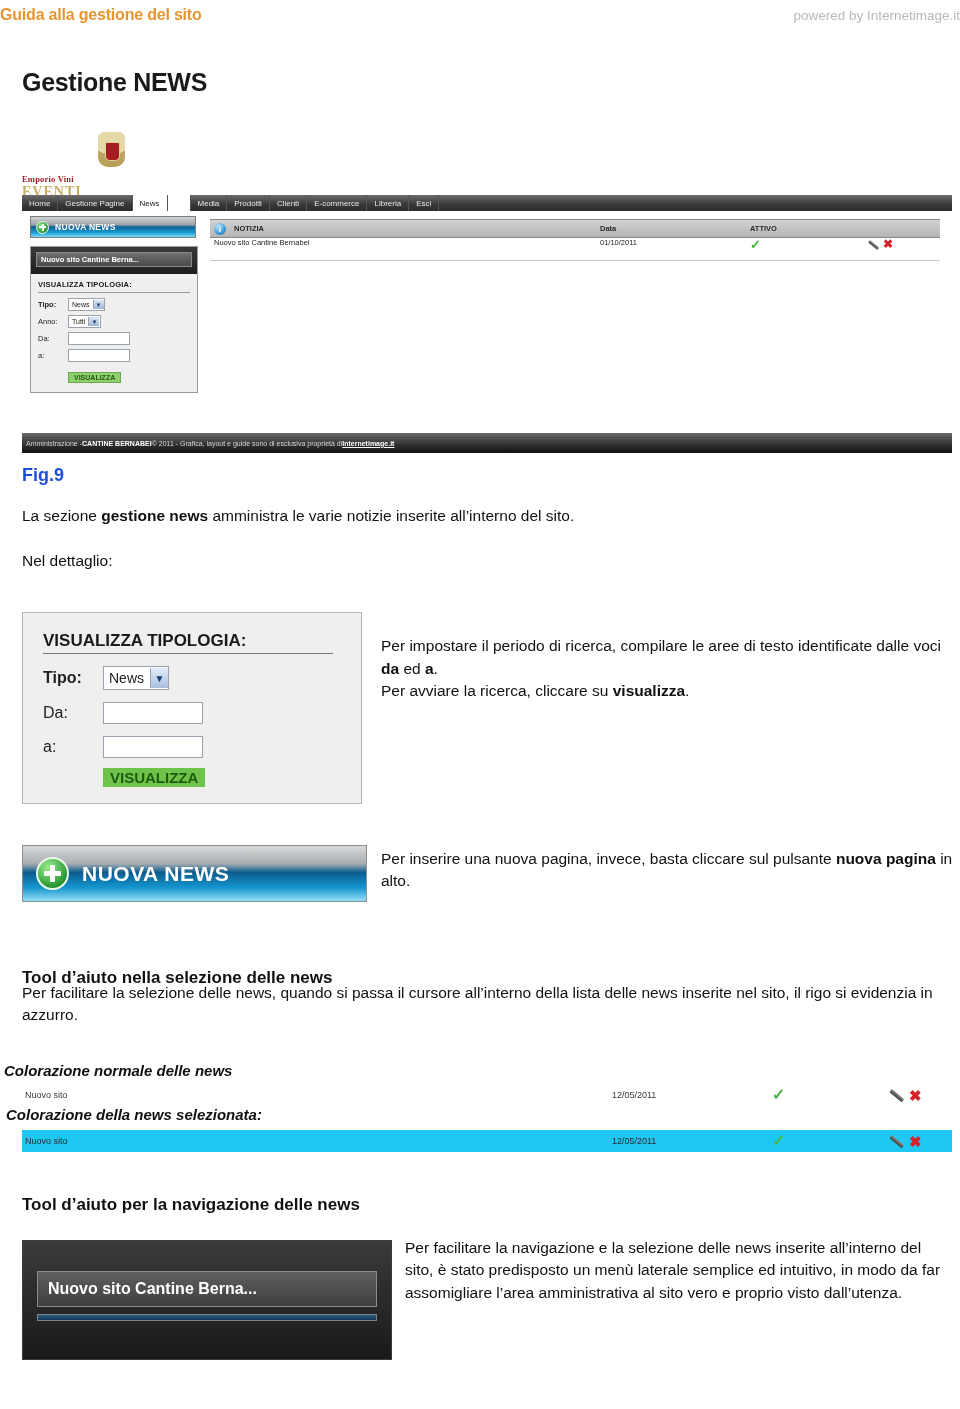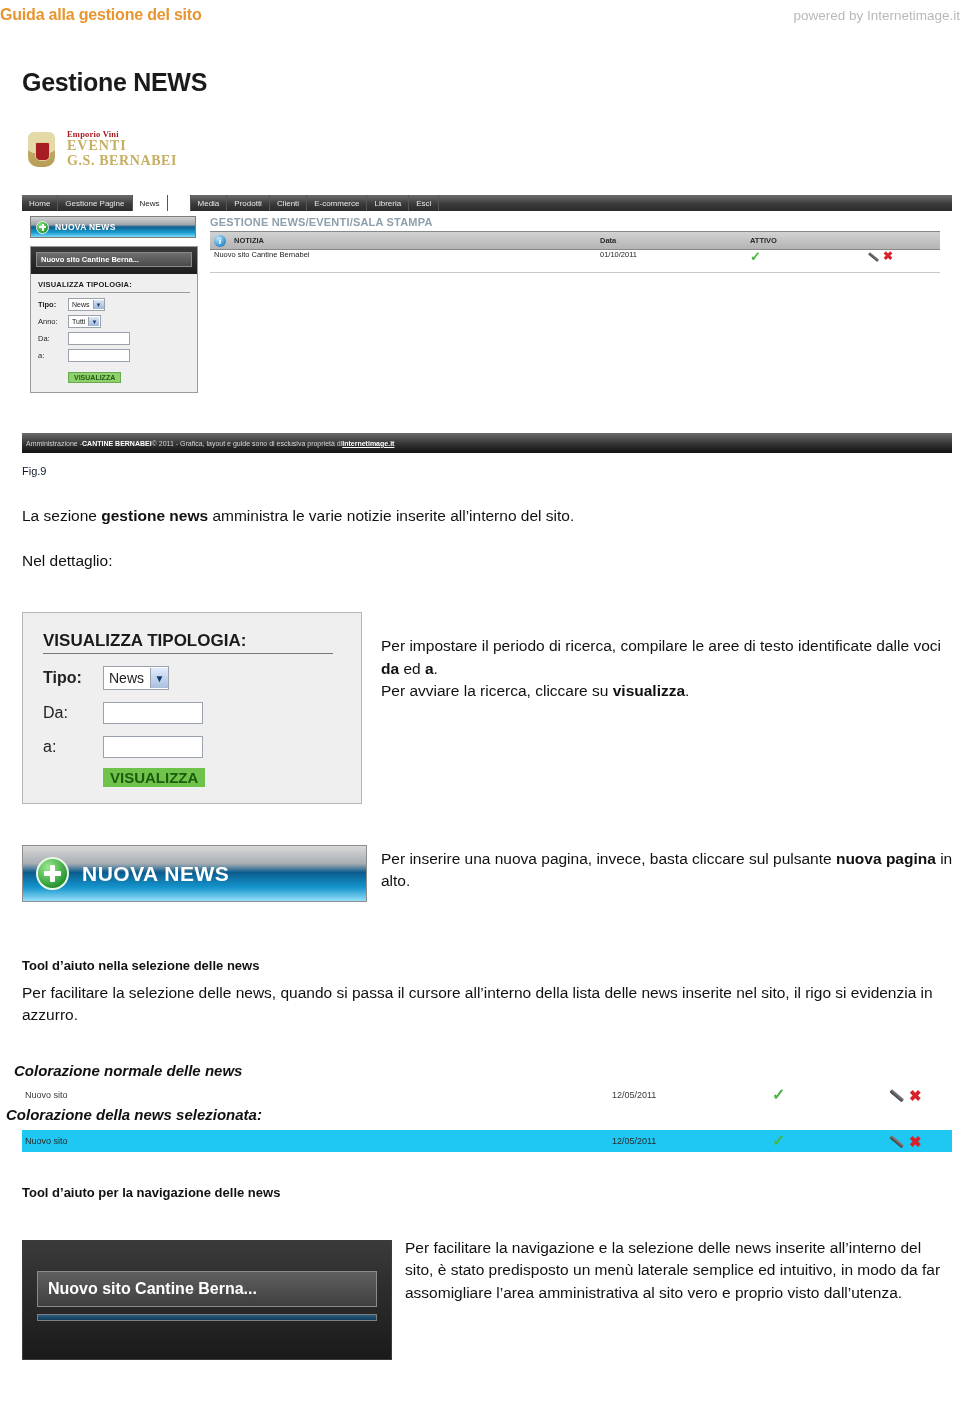--- a/index.html
+++ b/index.html
@@ -51,22 +51,23 @@
     position: absolute;
     left: 22px; top: 123px;
     width: 930px;
     height: 330px;
     background: #fff;
   }
   .shot-logo {
     position: absolute;
     left: 0; top: 5px;
     display: flex;
-    align-items: center;
+    align-items: flex-end;
     gap: 5px;
+    flex-direction: column;
   }
   .crest {
     width: 40px; height: 42px;
     position: relative;
   }
   .crest .crest-body {
     position: absolute;
     left: 6px; top: 4px;
     width: 27px; height: 35px;
     background:
@@ -351,22 +352,23 @@
     font-size: 7px;
     color: #d6d6d6;
   }
   .shot-footer .b { font-weight: bold; color: #fff; }
   .shot-footer .u { font-weight: bold; color: #fff; text-decoration: underline; }
 
   
   .fig-label {
     position: absolute;
     left: 22px; top: 465px;
-    font-size: 11px;
-    color: #0f172a;
+    font-size: 18px;
+    color: #1d4ed8;
+    font-weight: bold;
   }
   .para {
     font-size: 15.5px;
     line-height: 1.45;
     color: #111;
   }
   .para b { font-weight: bold; }
   #intro-para {
     position: absolute;
     left: 22px; top: 505px;
@@ -479,34 +481,35 @@
     letter-spacing: 0.5px;
   }
   #nuova-text {
     position: absolute;
     left: 381px; top: 848px;
     width: 575px;
   }
 
   
   .sec-title {
-    font-size: 13px;
+    font-size: 17px;
     font-weight: bold;
     color: #111;
+    margin-top: 10px;
   }
   #sec1-title { position: absolute; left: 22px; top: 958px; }
   #sec1-body  { position: absolute; left: 22px; top: 982px; width: 925px; }
 
   .italic-label {
     font-size: 15px;
     font-weight: bold;
     font-style: italic;
     color: #111;
   }
-  #lbl-normale  { position: absolute; left: 14px; top: 1062px; }
+  #lbl-normale  { position: absolute; left: 4px; top: 1062px; }
   #lbl-selez    { position: absolute; left: 6px; top: 1106px; }
 
   .demo-row {
     position: absolute;
     left: 22px;
     width: 930px;
     height: 22px;
     display: flex;
     align-items: center;
     font-size: 9px;
@@ -647,21 +650,20 @@
             <span class="lbl">a:</span>
             <span class="mini-input"></span>
           </div>
 
           <div class="mini-green-btn">VISUALIZZA</div>
         </div>
       </div>
     </div>
 
     <div class="main-col">
-      <div class="main-heading">GESTIONE NEWS/EVENTI/SALA STAMPA</div>
 
       <div class="table-head">
         <span class="info-icon">i</span>
         <span class="col-notizia">NOTIZIA</span>
         <span class="col-data">Data</span>
         <span class="col-attivo">ATTIVO</span>
         <span class="col-actions"></span>
       </div>
 
       <div class="table-row">

